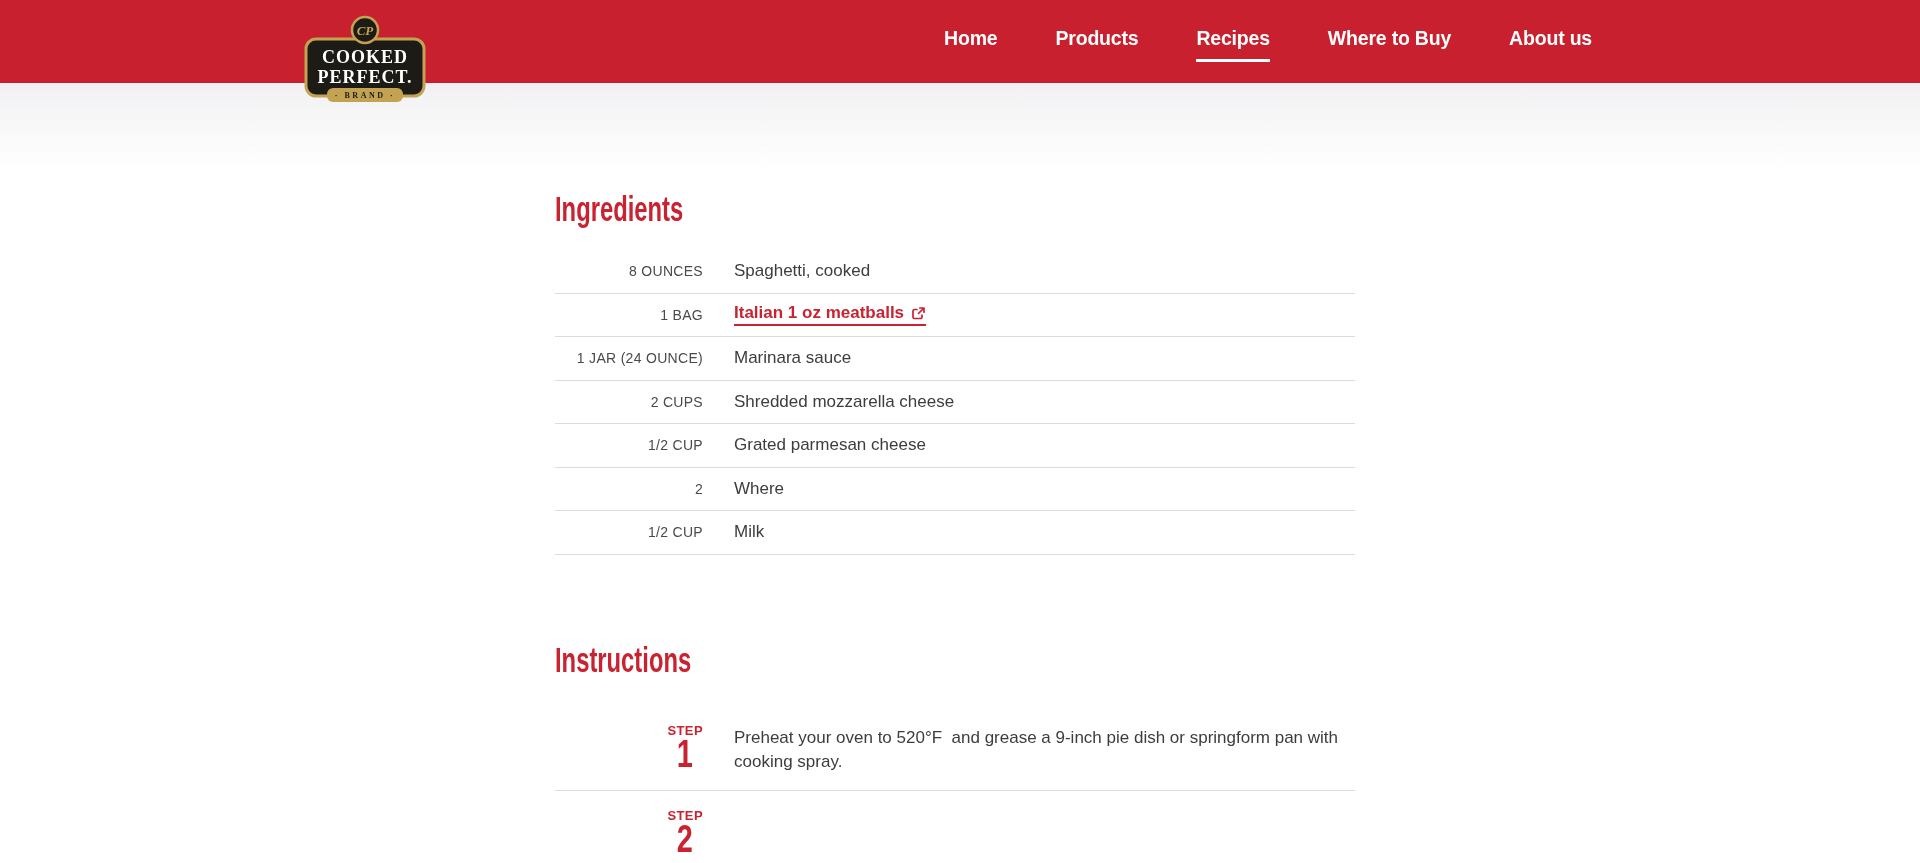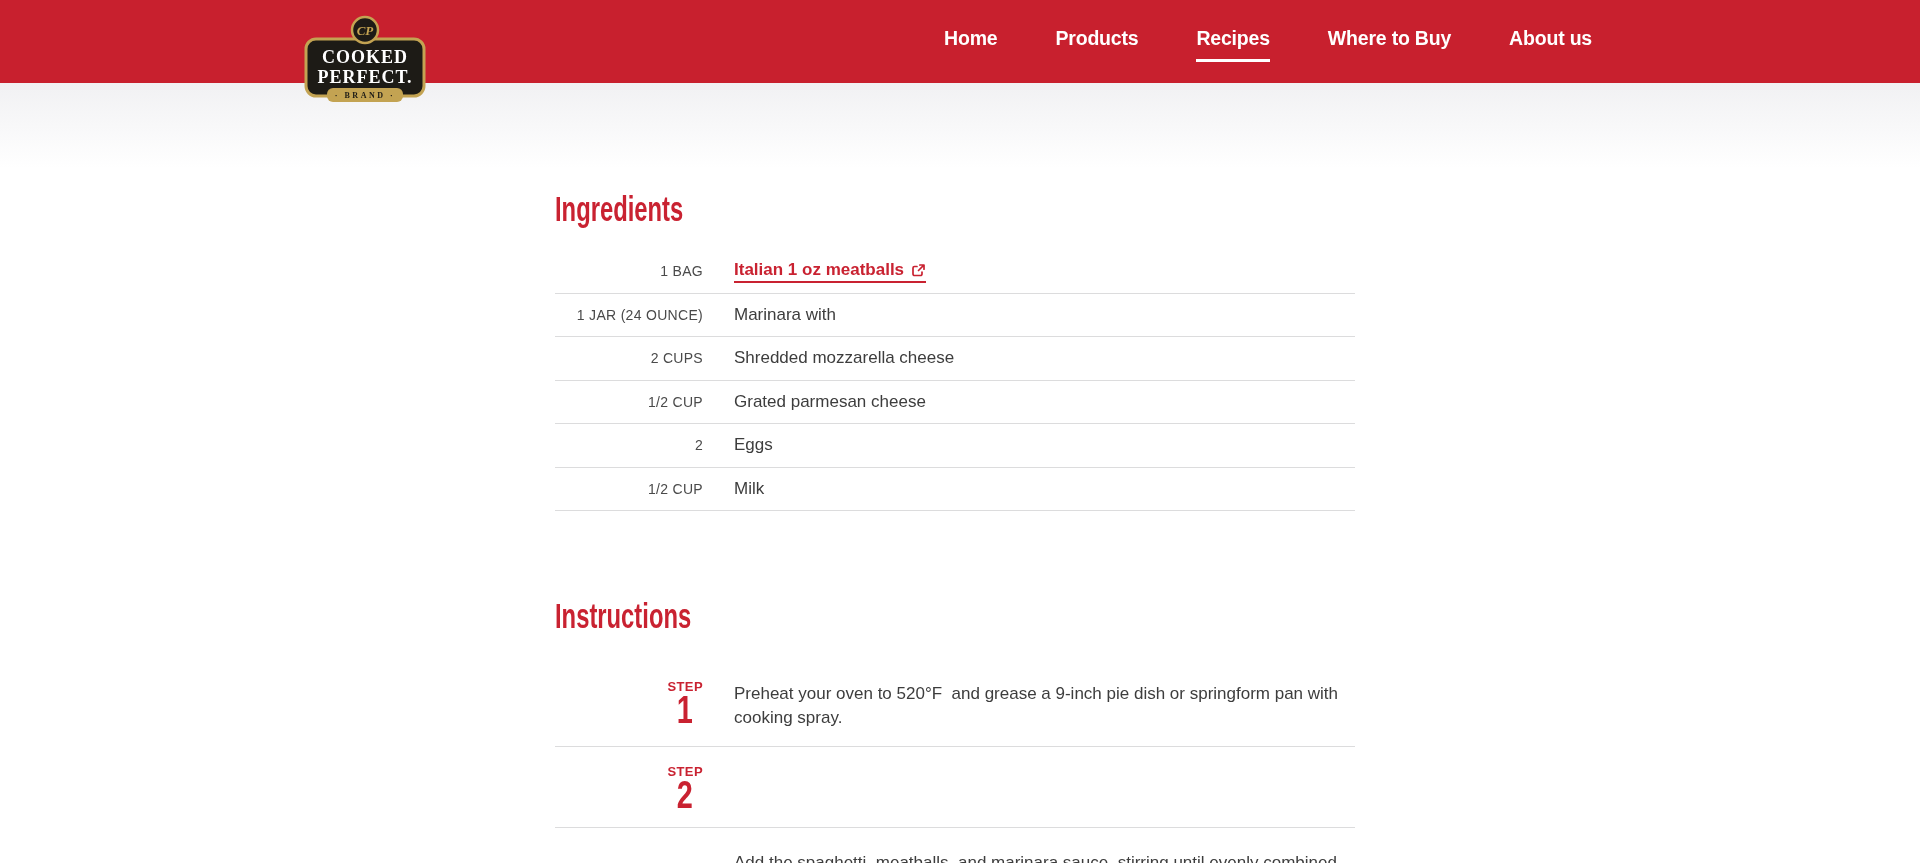--- a/index.html
+++ b/index.html
@@ -76,44 +76,48 @@
   </nav>
 </header>
 
 <div class="header-fade"></div>
 
 <main class="content">
   <section class="ingredients-section">
     <h1 class="section-title">Ingredients</h1>
     <div class="ing-table" id="ing-table">
         <div class="ing-row">
+          <div class="ing-qty">8 OUNCES</div>
+          <div class="ing-name"><span>Spaghetti, cooked</span></div>
+        </div>
+        <div class="ing-row">
           <div class="ing-qty">1 BAG</div>
           <div class="ing-name"><a class="ing-link">
               <span>Italian 1 oz meatballs</span>
               <svg class="ext-icon" width="15" height="15" viewBox="0 0 15 15" fill="none" stroke="#c92231" stroke-width="1.7" stroke-linecap="round" stroke-linejoin="round">
                 <path d="M6 3.5 H3.5 a1.5 1.5 0 0 0 -1.5 1.5 v6 a1.5 1.5 0 0 0 1.5 1.5 h6 a1.5 1.5 0 0 0 1.5 -1.5 V9"></path>
                 <path d="M7.5 7.5 L12.8 2.2 M8.8 2 h4.2 v4.2"></path>
               </svg>
             </a></div>
         </div>
         <div class="ing-row">
           <div class="ing-qty">1 JAR (24 OUNCE)</div>
-          <div class="ing-name"><span>Marinara with</span></div>
+          <div class="ing-name"><span>Marinara sauce</span></div>
         </div>
         <div class="ing-row">
           <div class="ing-qty">2 CUPS</div>
           <div class="ing-name"><span>Shredded mozzarella cheese</span></div>
         </div>
         <div class="ing-row">
           <div class="ing-qty">1/2 CUP</div>
           <div class="ing-name"><span>Grated parmesan cheese</span></div>
         </div>
         <div class="ing-row">
           <div class="ing-qty">2</div>
-          <div class="ing-name"><span>Eggs</span></div>
+          <div class="ing-name"><span>Where</span></div>
         </div>
         <div class="ing-row">
           <div class="ing-qty">1/2 CUP</div>
           <div class="ing-name"><span>Milk</span></div>
         </div>
       </div>
   </section>
 
   <section class="instructions-section">
     <h1 class="section-title">Instructions</h1>

